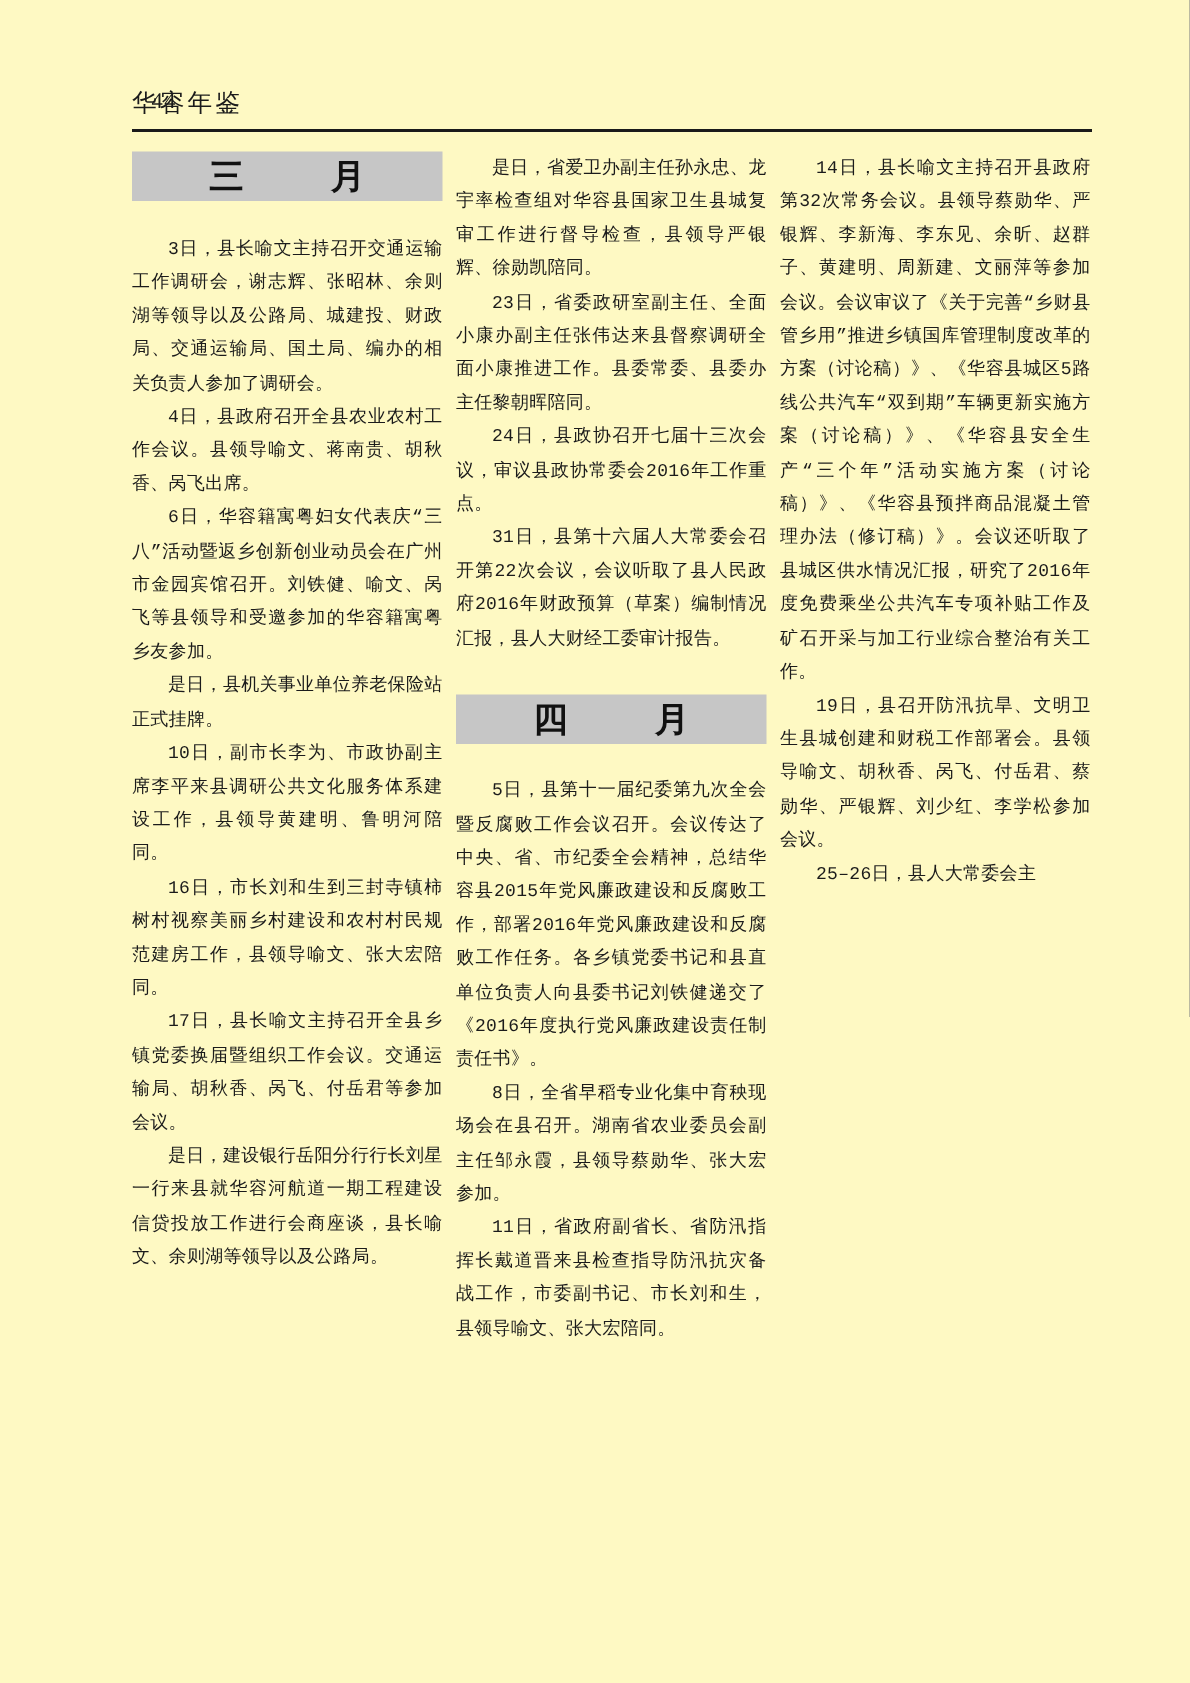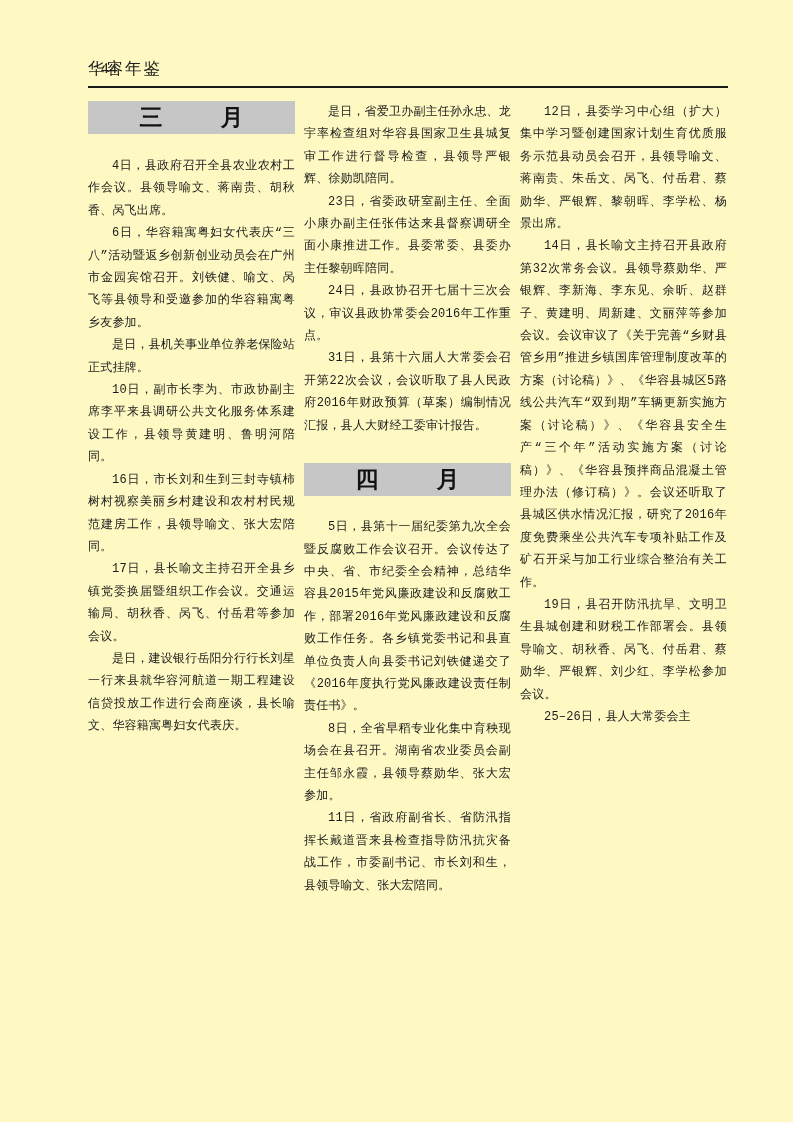--- a/index.html
+++ b/index.html
@@ -88,45 +88,45 @@
     </div>
     <div class="pg-rule"></div>
 
     <div class="cols">
 
       <div class="col">
         <div class="month-heading">
           <span>三</span>
           <span>月</span>
         </div>
+        <p>3日，县长喻文主持召开交通运输工作调研会，谢志辉、张昭林、余则湖等领导以及公路局、城建投、财政局、交通运输局、国土局、编办的相关负责人参加了调研会。</p>
         <p>4日，县政府召开全县农业农村工作会议。县领导喻文、蒋南贵、胡秋香、呙飞出席。</p>
         <p>6日，华容籍寓粤妇女代表庆“三八”活动暨返乡创新创业动员会在广州市金园宾馆召开。刘铁健、喻文、呙飞等县领导和受邀参加的华容籍寓粤乡友参加。</p>
         <p>是日，县机关事业单位养老保险站正式挂牌。</p>
         <p>10日，副市长李为、市政协副主席李平来县调研公共文化服务体系建设工作，县领导黄建明、鲁明河陪同。</p>
         <p>16日，市长刘和生到三封寺镇柿树村视察美丽乡村建设和农村村民规范建房工作，县领导喻文、张大宏陪同。</p>
         <p>17日，县长喻文主持召开全县乡镇党委换届暨组织工作会议。交通运输局、胡秋香、呙飞、付岳君等参加会议。</p>
-        <p>是日，建设银行岳阳分行行长刘星一行来县就华容河航道一期工程建设信贷投放工作进行会商座谈，县长喻文、华容籍寓粤妇女代表庆。</p>
+        <p>是日，建设银行岳阳分行行长刘星一行来县就华容河航道一期工程建设信贷投放工作进行会商座谈，县长喻文、余则湖等领导以及公路局。</p>
       </div>
 
       <div class="col">
         <p>是日，省爱卫办副主任孙永忠、龙宇率检查组对华容县国家卫生县城复审工作进行督导检查，县领导严银辉、徐勋凯陪同。</p>
         <p>23日，省委政研室副主任、全面小康办副主任张伟达来县督察调研全面小康推进工作。县委常委、县委办主任黎朝晖陪同。</p>
         <p>24日，县政协召开七届十三次会议，审议县政协常委会2016年工作重点。</p>
         <p>31日，县第十六届人大常委会召开第22次会议，会议听取了县人民政府2016年财政预算（草案）编制情况汇报，县人大财经工委审计报告。</p>
         <div class="month-heading mid">
           <span>四</span>
           <span>月</span>
         </div>
         <p>5日，县第十一届纪委第九次全会暨反腐败工作会议召开。会议传达了中央、省、市纪委全会精神，总结华容县2015年党风廉政建设和反腐败工作，部署2016年党风廉政建设和反腐败工作任务。各乡镇党委书记和县直单位负责人向县委书记刘铁健递交了《2016年度执行党风廉政建设责任制责任书》。</p>
         <p>8日，全省早稻专业化集中育秧现场会在县召开。湖南省农业委员会副主任邹永霞，县领导蔡勋华、张大宏参加。</p>
         <p>11日，省政府副省长、省防汛指挥长戴道晋来县检查指导防汛抗灾备战工作，市委副书记、市长刘和生，县领导喻文、张大宏陪同。</p>
       </div>
 
       <div class="col">
-        <p>12日，县委学习中心组（扩大）集中学习暨创建国家计划生育优质服务示范县动员会召开，县领导喻文、蒋南贵、朱岳文、呙飞、付岳君、蔡勋华、严银辉、黎朝晖、李学松、杨景出席。</p>
         <p>14日，县长喻文主持召开县政府第32次常务会议。县领导蔡勋华、严银辉、李新海、李东见、余昕、赵群子、黄建明、周新建、文丽萍等参加会议。会议审议了《关于完善“乡财县管乡用”推进乡镇国库管理制度改革的方案（讨论稿）》、《华容县城区5路线公共汽车“双到期”车辆更新实施方案（讨论稿）》、《华容县安全生产“三个年”活动实施方案（讨论稿）》、《华容县预拌商品混凝土管理办法（修订稿）》。会议还听取了县城区供水情况汇报，研究了2016年度免费乘坐公共汽车专项补贴工作及矿石开采与加工行业综合整治有关工作。</p>
         <p>19日，县召开防汛抗旱、文明卫生县城创建和财税工作部署会。县领导喻文、胡秋香、呙飞、付岳君、蔡勋华、严银辉、刘少红、李学松参加会议。</p>
         <p>25–26日，县人大常委会主</p>
       </div>
 
     </div>
   </div>
 </div>
 
 </body></html>

